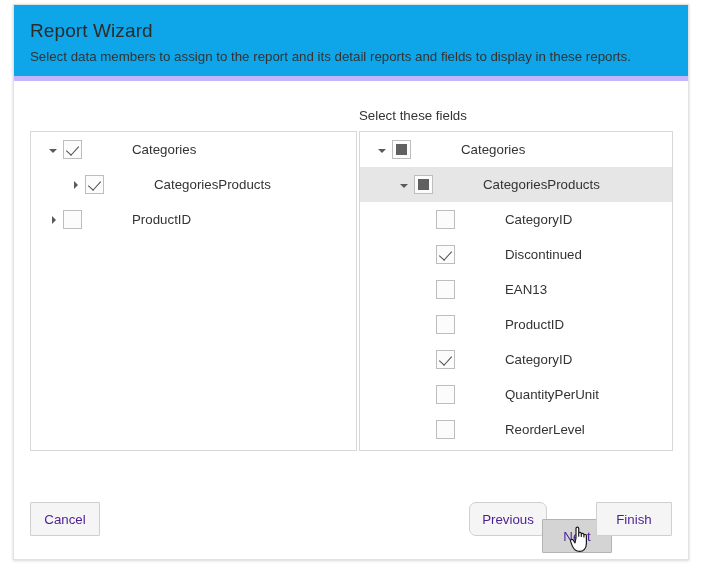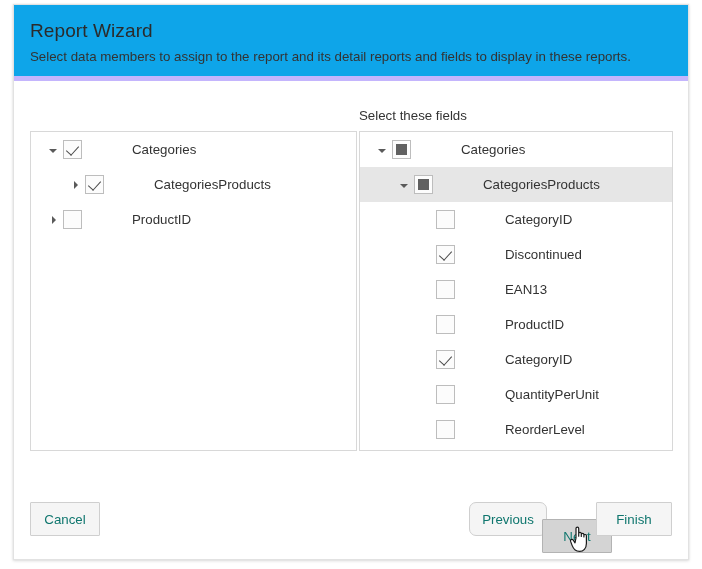--- a/index.html
+++ b/index.html
@@ -129,21 +129,21 @@
 
   .footer {
     position: absolute;
     left: 0; right: 0; bottom: 0; height: 80px;
   }
   .btn {
     position: absolute;
     height: 34px;
     border: 1px solid #cfcfcf;
     background: #f5f5f5;
-    color: #0f766e;
+    color: #4c1d95;
     font-size: 13.3px;
     font-family: "Liberation Sans", sans-serif;
     border-radius: 1px;
     cursor: pointer;
     padding: 0;
   }
   .btn.hover {
     background: #d4d4d4;
     border-color: #b3b3b3;
   }

